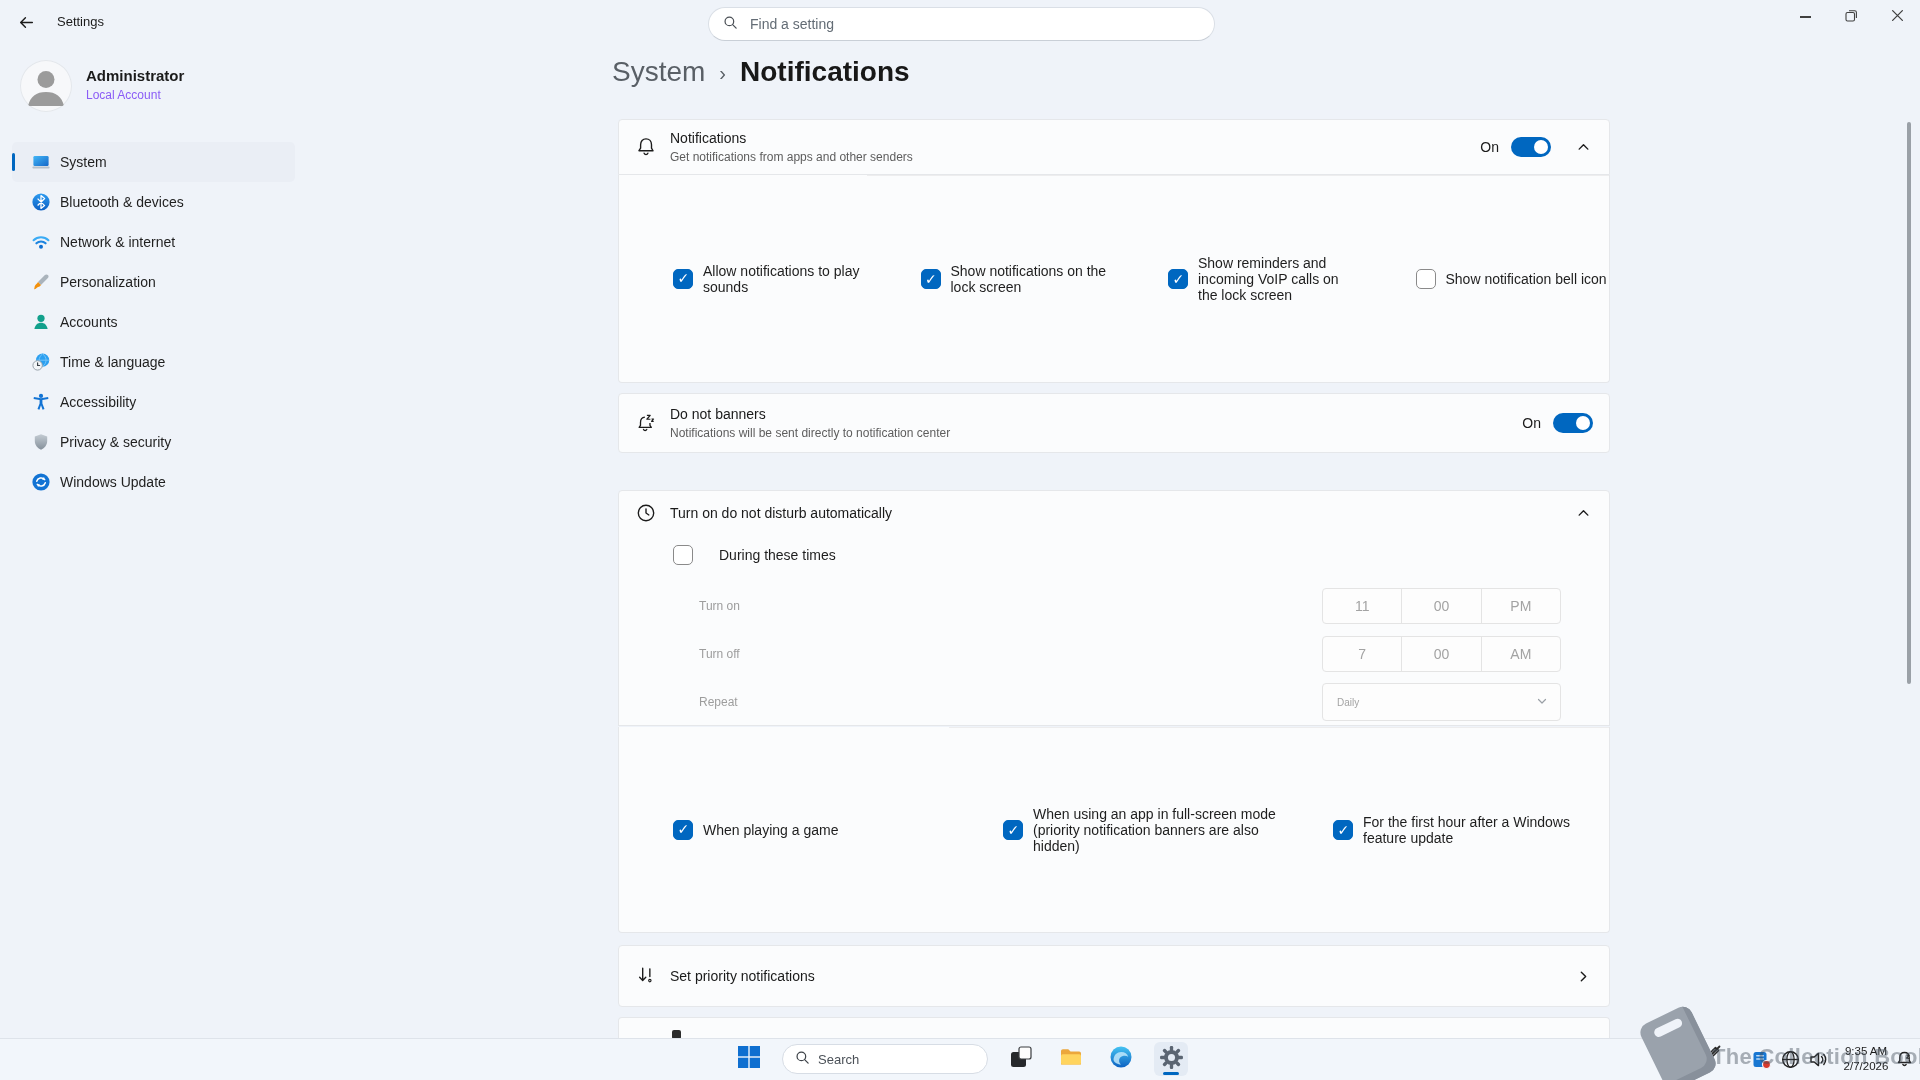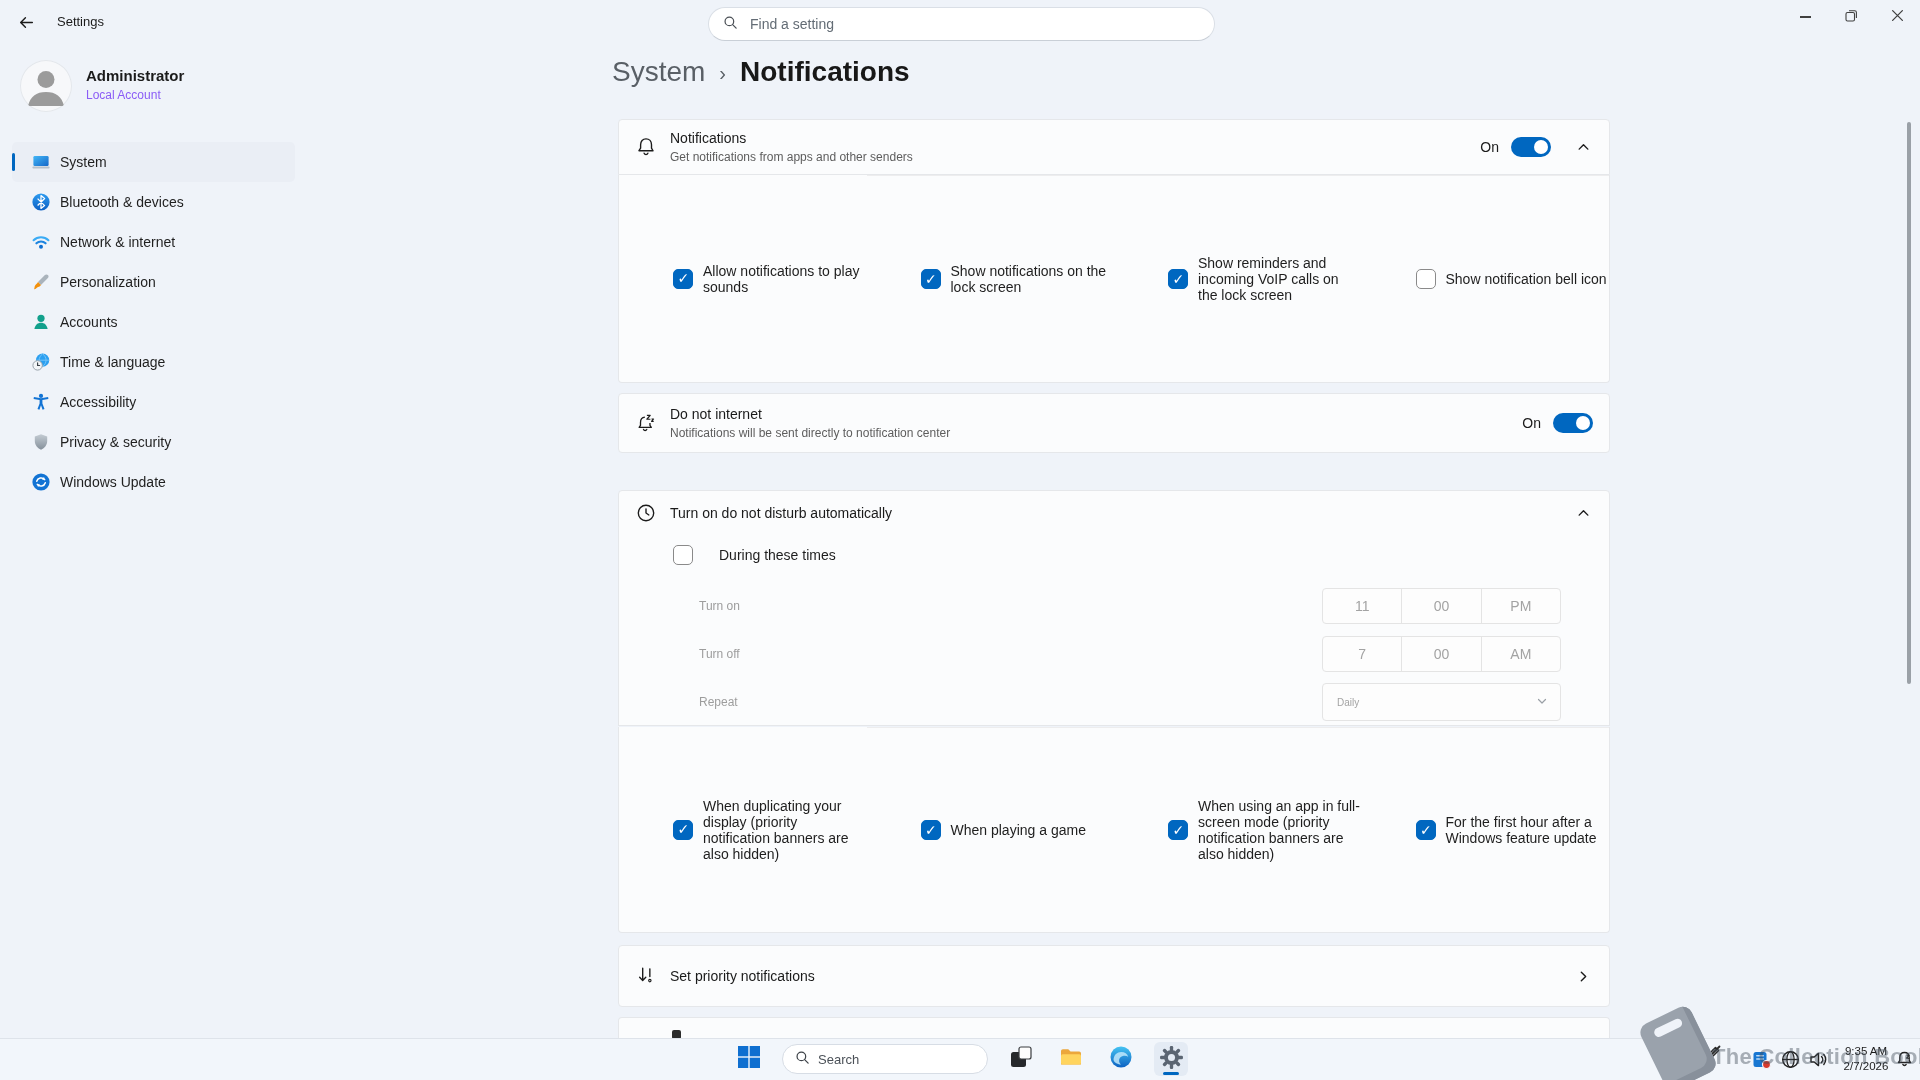--- a/index.html
+++ b/index.html
@@ -318,21 +318,21 @@
   <div class="card-head">
     <span class="head-icon">
       <svg width="22" height="22" viewBox="0 0 20 20">
           <path d="M9 4.6c-2.5.2-4 2.2-4 4.9v2.6L3.8 14h11L13.6 12.1V9.9" fill="none" stroke="#1b1b1b" stroke-width="1.2" stroke-linejoin="round"></path>
           <path d="M7.7 15.8a1.6 1.6 0 0 0 3 0" fill="none" stroke="#1b1b1b" stroke-width="1.2" stroke-linecap="round"></path>
           <path d="M10.8 3h3l-3 3.6h3.2" fill="none" stroke="#1b1b1b" stroke-width="1.1" stroke-linejoin="round"></path>
           <path d="M15 6.3h1.9l-1.9 2.2h2" fill="none" stroke="#1b1b1b" stroke-width="1" stroke-linejoin="round"></path>
         </svg>
     </span>
     <div class="head-text">
-      <div class="t">Do not internet</div>
+      <div class="t">Do not banners</div>
       <div class="s">Notifications will be sent directly to notification center</div>
     </div>
     <div class="spacer"></div>
     <span class="on-label">On</span>
     <div class="toggle on"></div>
   </div>
 </div>
 
 <div class="card rt4" style="top:490px;height:46px">
   <div class="card-head">
@@ -382,24 +382,20 @@
       <span>
         <svg width="12" height="12" viewBox="0 0 12 12">
             <path d="M2.5 4.5L6 8l3.5-3.5" fill="none" stroke="#9aa0a6" stroke-width="1.2" stroke-linecap="round" stroke-linejoin="round"></path>
           </svg>
       </span>
     </div>
   </div>
 </div>
 
 <div class="rows rb4" style="top:727px;height:206px">
-  <div class="opt-row">
-    <span class="cb checked"></span>
-    <span class="opt-label">When duplicating your display (priority notification banners are also hidden)</span>
-  </div>
   <div class="opt-row">
     <span class="cb checked"></span>
     <span class="opt-label">When playing a game</span>
   </div>
   <div class="opt-row">
     <span class="cb checked"></span>
     <span class="opt-label">When using an app in full-screen mode (priority notification banners are also hidden)</span>
   </div>
   <div class="opt-row">
     <span class="cb checked"></span>

